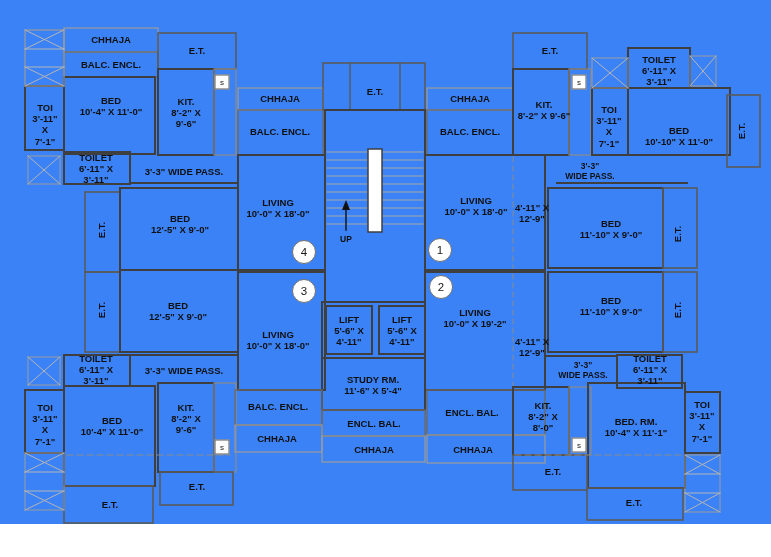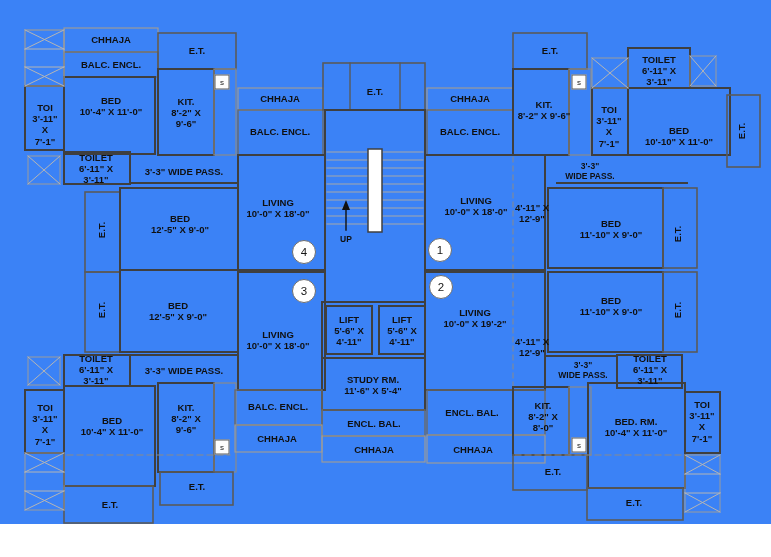--- a/index.html
+++ b/index.html
@@ -277,21 +277,21 @@
 
 <div class="lbl small" style="left:583px;top:370px">3'-3"
 WIDE PASS.</div>
 <div class="lbl" style="left:650px;top:370px">TOILET
 6'-11" X
 3'-11"</div>
 <div class="lbl" style="left:543px;top:417px">KIT.
 8'-2" X
 8'-0"</div>
 <div class="lbl" style="left:636px;top:427px">BED. RM.
-10'-4" X 11'-0"</div>
+10'-4" X 11'-1"</div>
 <div class="lbl" style="left:702px;top:421px">TOI
 3'-11"
 X
 7'-1"</div>
 <div class="lbl" style="left:553px;top:472px">E.T.</div>
 <div class="lbl" style="left:634px;top:503px">E.T.</div>
 <div class="lbl" style="left:472px;top:413px">ENCL. BAL.</div>
 <div class="lbl" style="left:473px;top:450px">CHHAJA</div>
 
 <div class="unit-badge" style="left:304px;top:252px">4</div>

